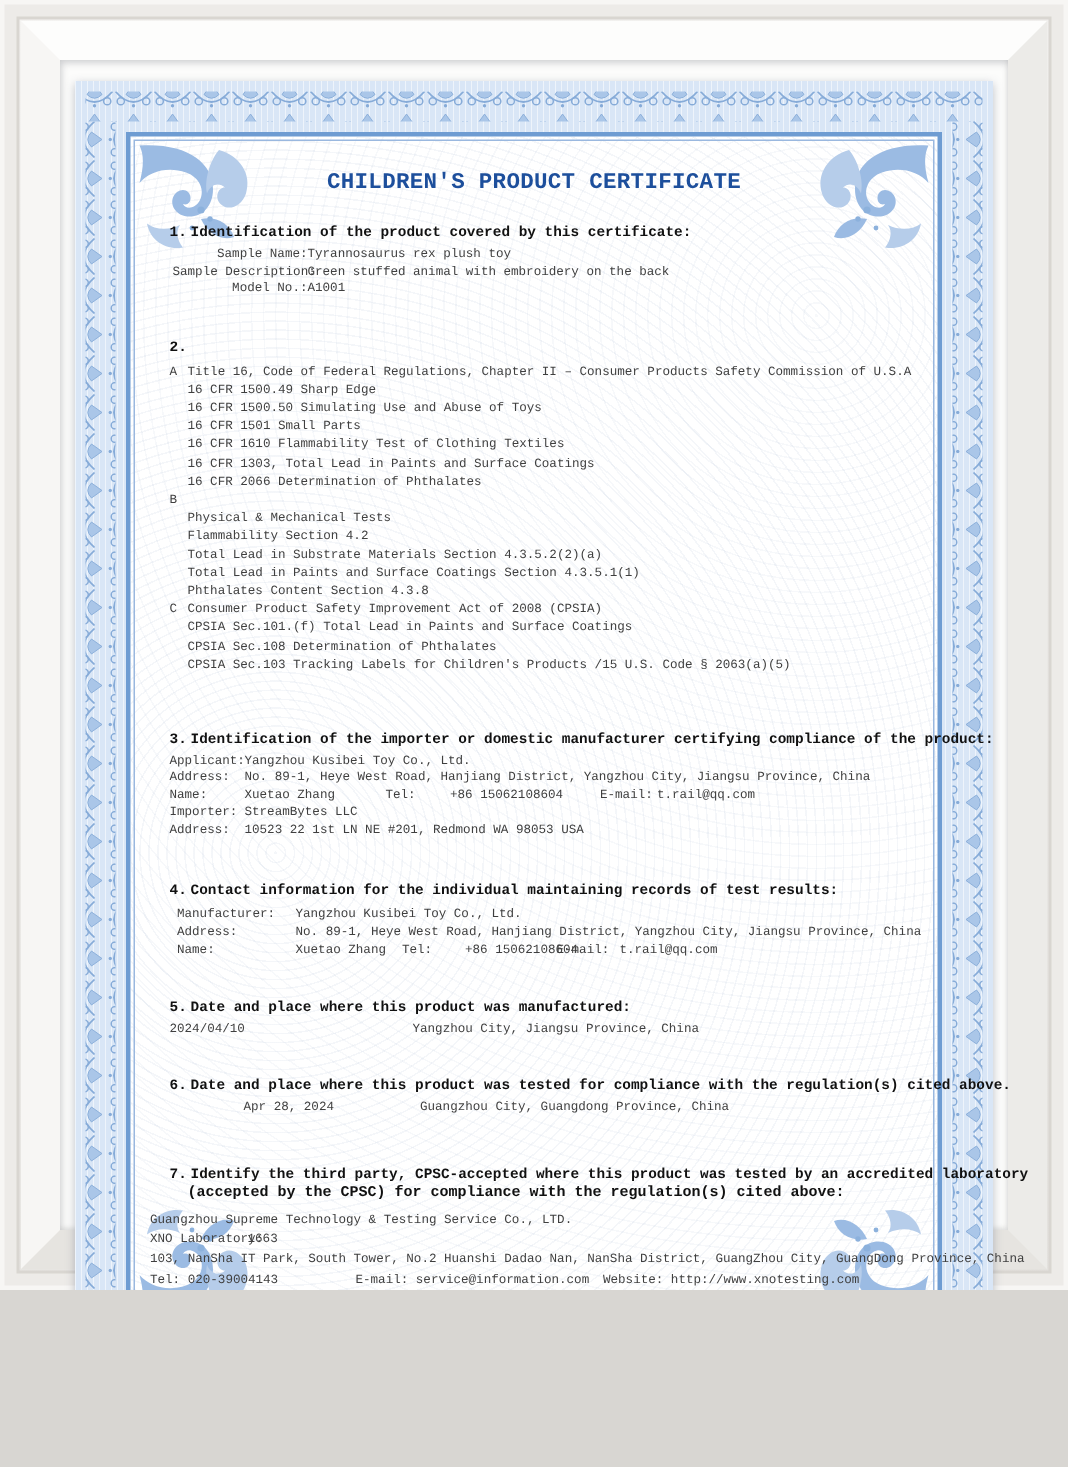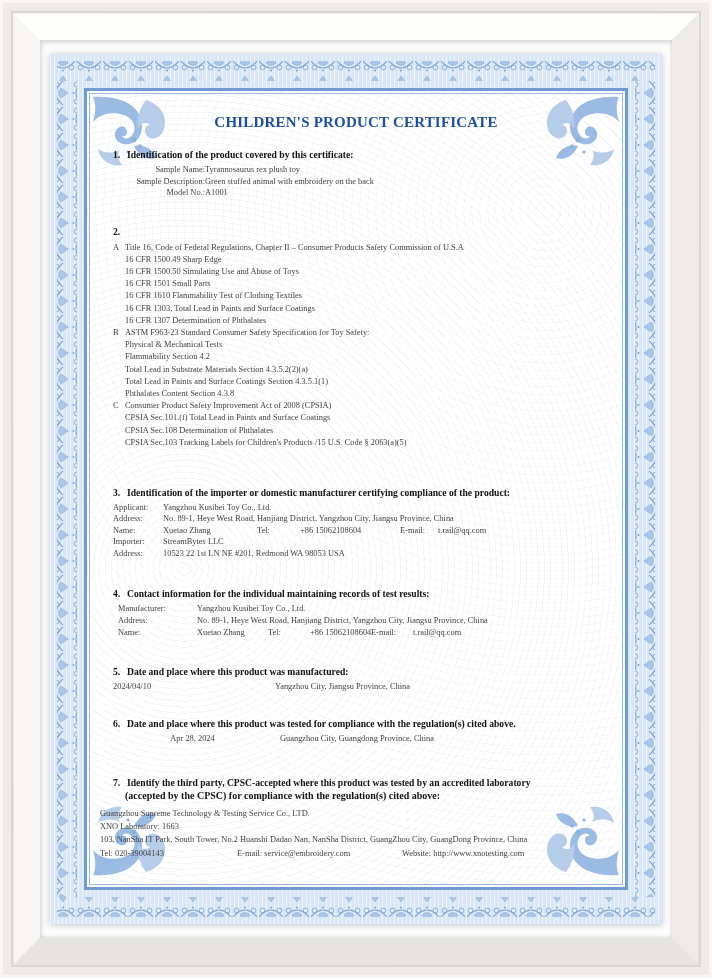--- a/index.html
+++ b/index.html
@@ -1,17 +1,17 @@
 <!DOCTYPE html>
 <html><head>
 <meta charset="utf-8">
 <style>
   html,body{margin:0;padding:0;background:#d8d6d2;}
-  .canvas{position:relative;width:712px;height:978px;background:#84cc16;overflow:hidden;
-          font-family:Liberation Serif, serif;}
+  .canvas{position:relative;width:712px;height:860px;background:#84cc16;overflow:hidden;
+          font-family:Liberation Mono, monospace;}
   
   .frame-outer{position:absolute;inset:0;background:linear-gradient(160deg,#f4f3f1,#e3e1dd);
     box-shadow:inset 0 0 0 3px #f7f6f4, inset 0 0 0 11px #edebe8, inset 0 0 0 13px #d9d6d1;}
   .frame-face{position:absolute;inset:14px;border:26px solid;
     border-color:#fdfdfc #ecebe8 #e6e4e0 #f7f6f4;background:#fcfcfb;
     box-shadow:inset 1px 2px 5px rgba(90,95,105,.28), inset -1px -2px 3px rgba(120,120,115,.12);}
   
   .paper{position:absolute;left:50px;top:54px;width:612px;height:870px;
     background:repeating-linear-gradient(90deg,rgba(255,255,255,.55) 0 1px,rgba(255,255,255,0) 1px 4px),#d9e6f6;
     box-shadow:0 1px 6px rgba(80,90,110,.35);}
@@ -159,25 +159,24 @@
         <div class="r">
             <span class="lt"></span>
             <span>16 CFR 1610 Flammability Test of Clothing Textiles</span>
           </div>
         <div class="r">
             <span class="lt"></span>
             <span>16 CFR 1303, Total Lead in Paints and Surface Coatings</span>
           </div>
         <div class="r">
             <span class="lt"></span>
-            <span>16 CFR 1307 Determination of Phthalates</span>
+            <span>16 CFR 2066 Determination of Phthalates</span>
           </div>
         <div class="r">
             <span class="lt">B</span>
-            <span>ASTM F963-23 Standard Consumer Safety Specification for Toy Safety:</span>
           </div>
         <div class="r">
             <span class="lt"></span>
             <span>Physical &amp; Mechanical Tests</span>
           </div>
         <div class="r">
             <span class="lt"></span>
             <span>Flammability Section 4.2</span>
           </div>
         <div class="r">
@@ -289,19 +288,19 @@
       <div class="h7-2">(accepted by the CPSC) for compliance with the regulation(s) cited above:</div>
       <div class="s7body">
         <div>Guangzhou Supreme Technology &amp; Testing Service Co., LTD.</div>
         <div>
           <span class="lab">XNO Laboratory:</span>
           <span>1663</span>
         </div>
         <div>103, NanSha IT Park, South Tower, No.2 Huanshi Dadao Nan, NanSha District, GuangZhou City, GuangDong Province, China</div>
         <div class="telline">
           <span class="t">Tel: 020-39004143</span>
-          <span class="e">E-mail: service@embroidery.com</span>
+          <span class="e">E-mail: service@information.com</span>
           <span>Website: http://www.xnotesting.com</span>
         </div>
       </div>
     </div>
   </div>
 </div>
 
 </body></html>

